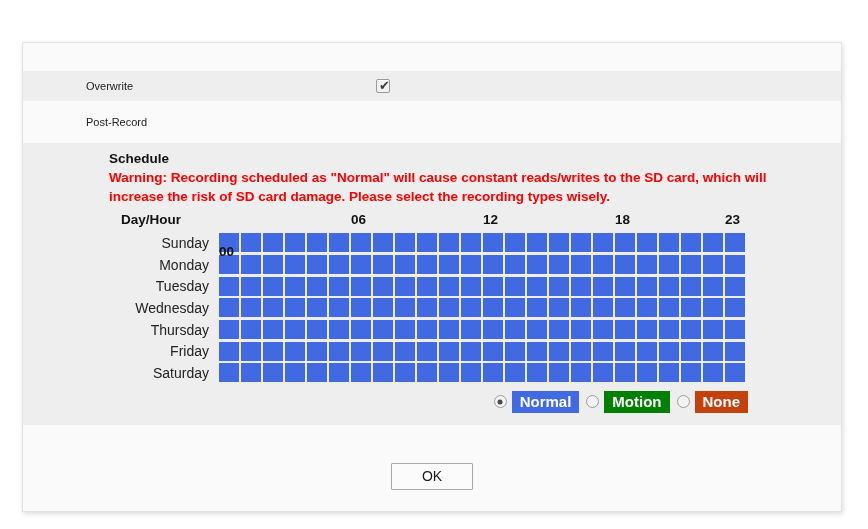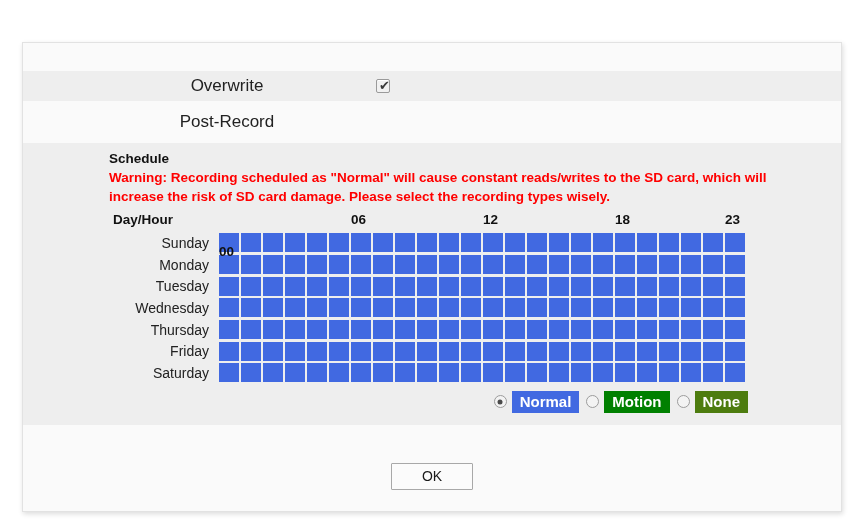--- a/index.html
+++ b/index.html
@@ -41,24 +41,23 @@
     height: 30px;
     box-sizing: border-box;
   }
   .form-row.shaded { background: #eeeeee; }
   .form-row.plain  { background: #fafafa; }
 
   .row-label {
     width: 345px;
     padding-left: 63px;
     box-sizing: border-box;
-    font-size: 17px;
+    font-size: 11px;
     color: #222222;
     white-space: nowrap;
-    text-align: center;
   }
   .row-field {
     flex: 1 1 auto;
     display: flex;
     align-items: center;
   }
 
   
   .chk {
     width: 14px;
@@ -134,21 +133,21 @@
   
   .grid-wrap { position: relative; }
 
   .hour-header {
     position: relative;
     height: 18px;
     margin-bottom: 2px;
   }
   .dayhour-label {
     position: absolute;
-    left: 4px;
+    left: 12px;
     top: 0;
     font-size: 13.5px;
     font-weight: bold;
     color: #111111;
   }
   .hour-tick {
     position: absolute;
     top: 0;
     font-size: 13.5px;
     font-weight: bold;
@@ -497,21 +496,21 @@
         <div class="legend-item">
           <span class="radio checked"></span>
           <span class="legend-tag tag-normal" style="background: rgb(65, 105, 225);">Normal</span>
         </div>
         <div class="legend-item">
           <span class="radio"></span>
           <span class="legend-tag tag-motion" style="background: rgb(0, 128, 0);">Motion</span>
         </div>
         <div class="legend-item">
           <span class="radio"></span>
-          <span class="legend-tag tag-none" style="background: #4d7c0f;">None</span>
+          <span class="legend-tag tag-none" style="background: #c2410c;">None</span>
         </div>
       </div>
   </div>
 
   <div id="footer">
     <button class="ok-btn">OK</button>
   </div>
 
 </div>
 

